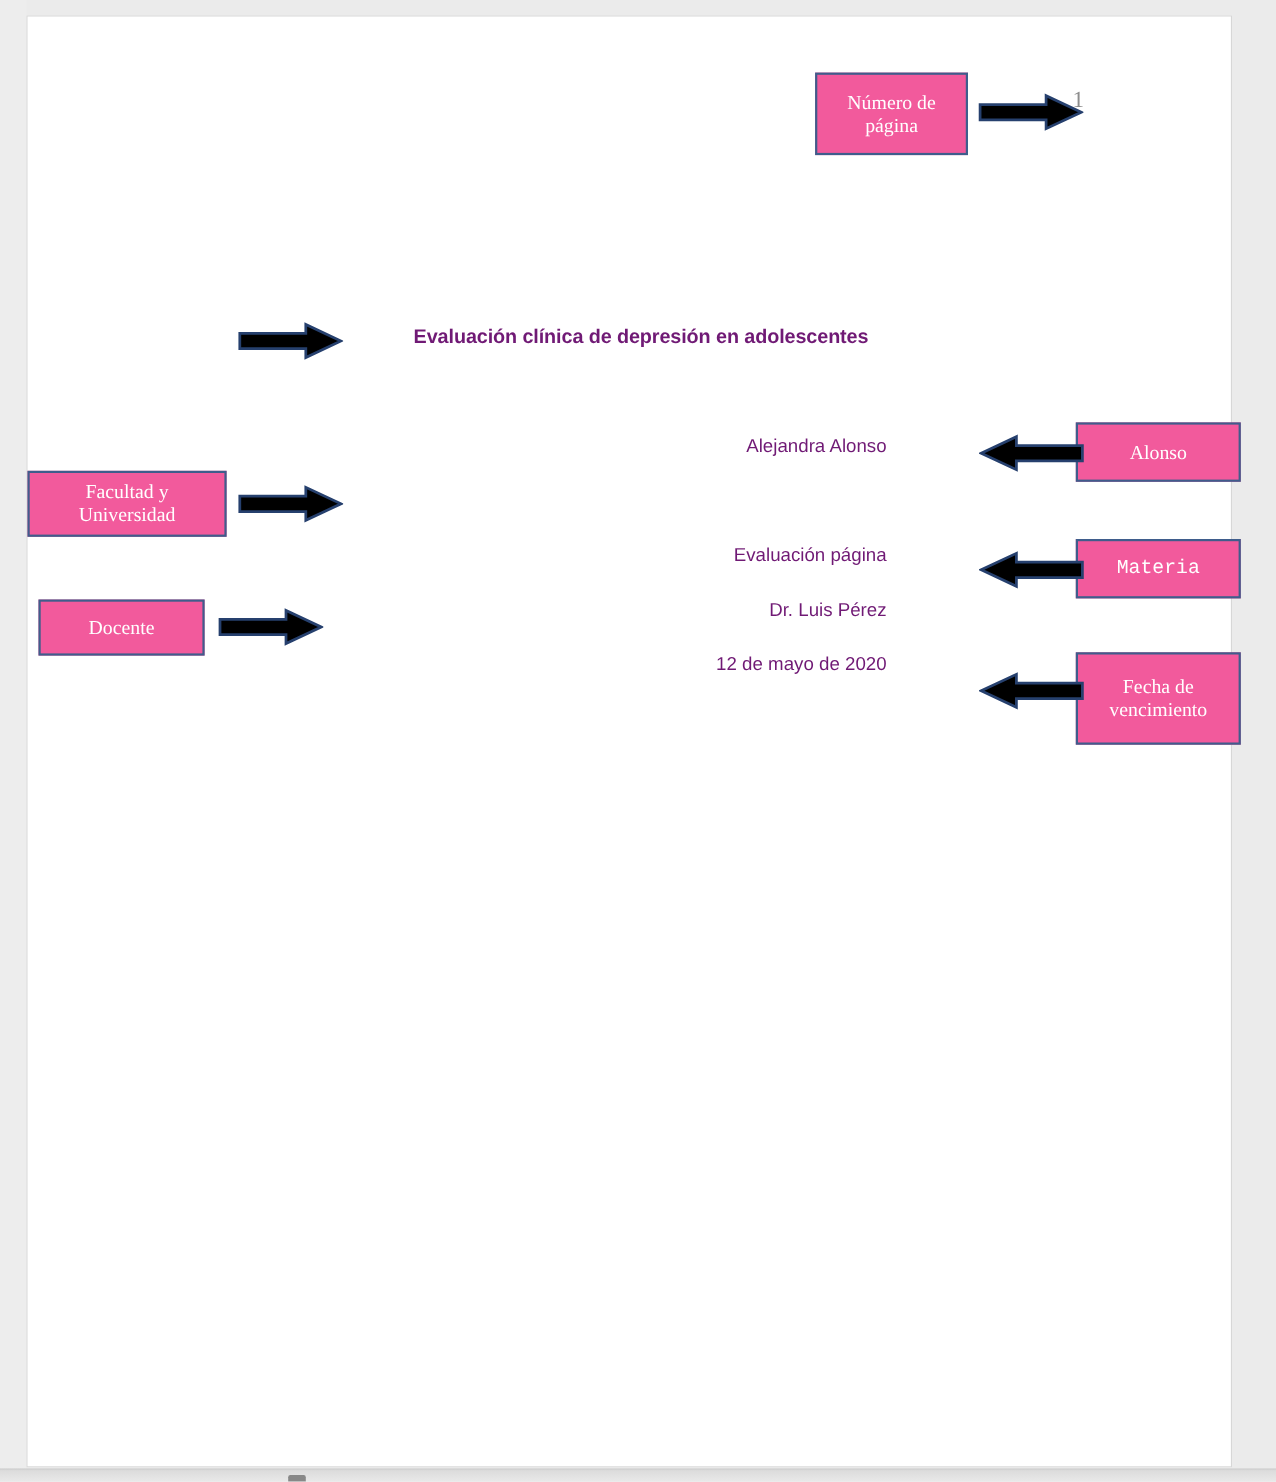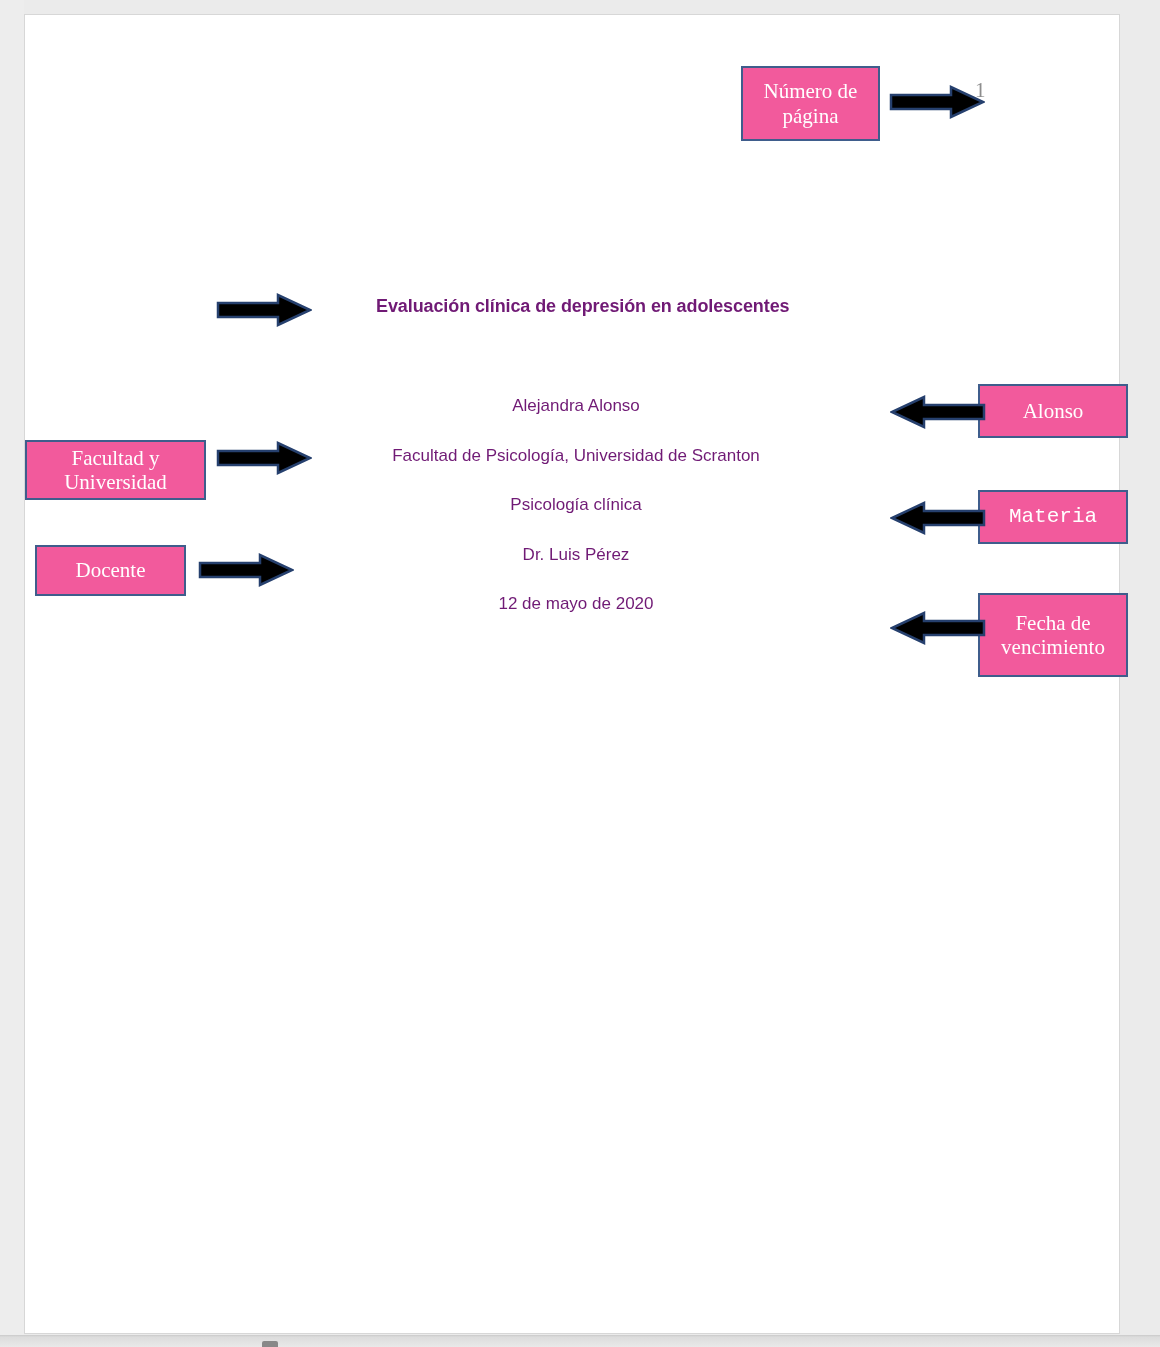--- a/index.html
+++ b/index.html
@@ -72,51 +72,51 @@
   #doc-title {
     left: 376px;
     top: 296px;
     font-size: 18px;
     font-weight: bold;
     letter-spacing: -0.1px;
   }
   .doc-centered {
     width: 460px;
     left: 346px;
-    text-align: center;
+    text-align: right;
     font-size: 17px;
     white-space: nowrap;
   }
   #doc-author      { top: 396px; }
   #doc-affiliation { top: 446px; }
   #doc-course      { top: 495px; }
   #doc-instructor  { top: 545px; }
   #doc-duedate     { top: 594px; }
 
   
   .callout {
     position: absolute;
     box-sizing: border-box;
     background: #f25a9c;
     border: 2px solid #3f5d8c;
     color: #ffffff;
     font-family: "Liberation Serif", serif;
-    font-size: 21px;
+    font-size: 18px;
     line-height: 1.16;
     text-align: center;
     display: flex;
     align-items: center;
     justify-content: center;
     padding: 2px 6px;
   }
   .callout span { display: block; }
 
   #callout-page-number { left: 741px; top: 66px;  width: 139px; height: 75px; }
   #callout-title       { left: 25px;  top: 270px; width: 181px; height: 95px; }
-  #callout-faculty     { left: 25px;  top: 428px; width: 181px; height: 60px; margin-top: 12px; }
+  #callout-faculty     { left: 25px;  top: 428px; width: 181px; height: 60px; }
   #callout-instructor  { left: 35px;  top: 545px; width: 151px; height: 51px; }
   #callout-author      { left: 978px; top: 384px; width: 150px; height: 54px; }
   #callout-subject     { left: 978px; top: 490px; width: 150px; height: 54px; font-family: Liberation Mono, monospace; }
   #callout-duedate     { left: 978px; top: 593px; width: 150px; height: 84px; }
 
   
   .arrow {
     position: absolute;
     display: block;
   }
@@ -136,23 +136,22 @@
   <div id="page-left-gutter"></div>
 
   <div id="page-sheet"></div>
 
   <div class="doc-text" id="doc-page-number">1</div>
 
   <div class="doc-text" id="doc-title">Evaluación clínica de depresión en adolescentes</div>
 
   <div class="doc-text doc-centered" id="doc-author">Alejandra Alonso</div>
 
-  <div class="doc-text doc-centered" id="doc-affiliation">Facultad de Psicología, Universidad de Scranton</div>
-
-  <div class="doc-text doc-centered" id="doc-course">Psicología clínica</div>
+
+  <div class="doc-text doc-centered" id="doc-course">Evaluación página</div>
 
   <div class="doc-text doc-centered" id="doc-instructor">Dr. Luis Pérez</div>
 
   <div class="doc-text doc-centered" id="doc-duedate">12 de mayo de 2020</div>
 
   <div class="callout" id="callout-page-number">
     <div>
       <span>Número de</span>
       <span>página</span>
     </div>

